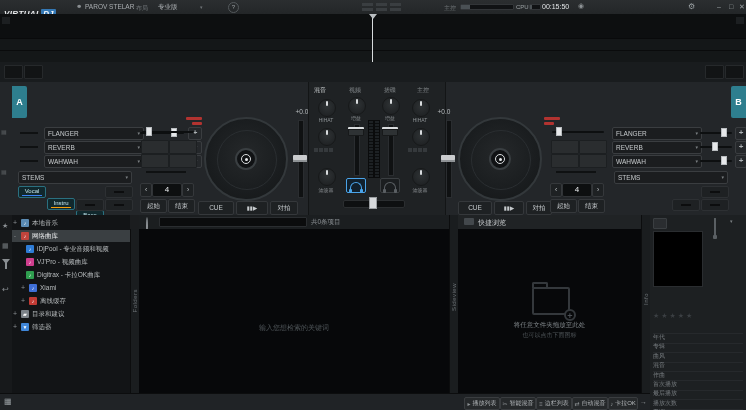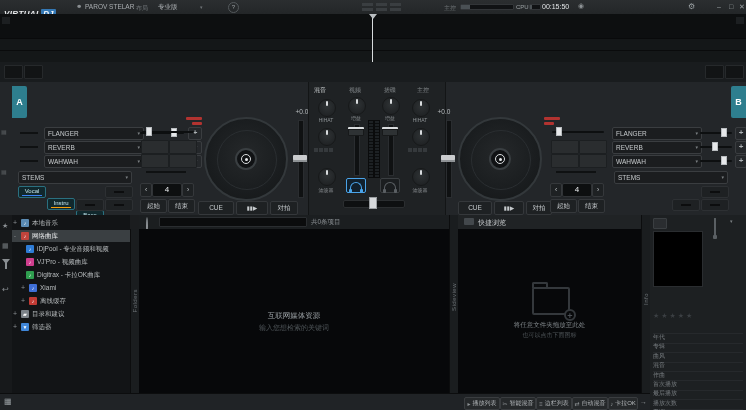--- a/index.html
+++ b/index.html
@@ -437,21 +437,20 @@
     <span class="vtext abs" style="left:1px;top:60px;">Folders</span>
   </div>
 
   <div class="abs" style="left:139px;top:215px;width:310px;height:14px;background:#1b1e20;border-bottom:1px solid #0c0d0e;">
     <span class="abs mag" style="left:7px;top:3px;"></span>
     <input class="abs sinput" style="left: 20px; top: 2px; width: 140px; height: 8px;">
     <span class="abs txt" style="left:172px;top:3px;font-size:6.5px;color:#8a8f93;">共0条项目</span>
   </div>
 
   <div class="abs panel-dark" style="left:139px;top:229px;width:310px;height:164px;">
-    <div class="abs txt" style="left:0;top:82px;width:310px;text-align:center;font-size:7.5px;color:#9ba1a5;">互联网媒体资源</div>
     <div class="abs txt" style="left:0;top:94px;width:310px;text-align:center;font-size:7px;color:#4e5458;">输入您想检索的关键词</div>
   </div>
 
   <div class="abs vhandletab" style="left:449px;top:215px;width:9px;height:178px;">
     <span class="vtext abs" style="left:1px;top:68px;">Sideview</span>
   </div>
 
   <div class="abs" style="left:458px;top:215px;width:183px;height:14px;background:#202325;border-bottom:1px solid #0c0d0e;">
     <span class="abs" style="left:6px;top:3px;width:10px;height:7px;background:#43484c;border-radius:1px;"></span>
     <span class="abs txt" style="left:20px;top:3px;font-size:7px;color:#c6cacc;">快捷浏览</span>

